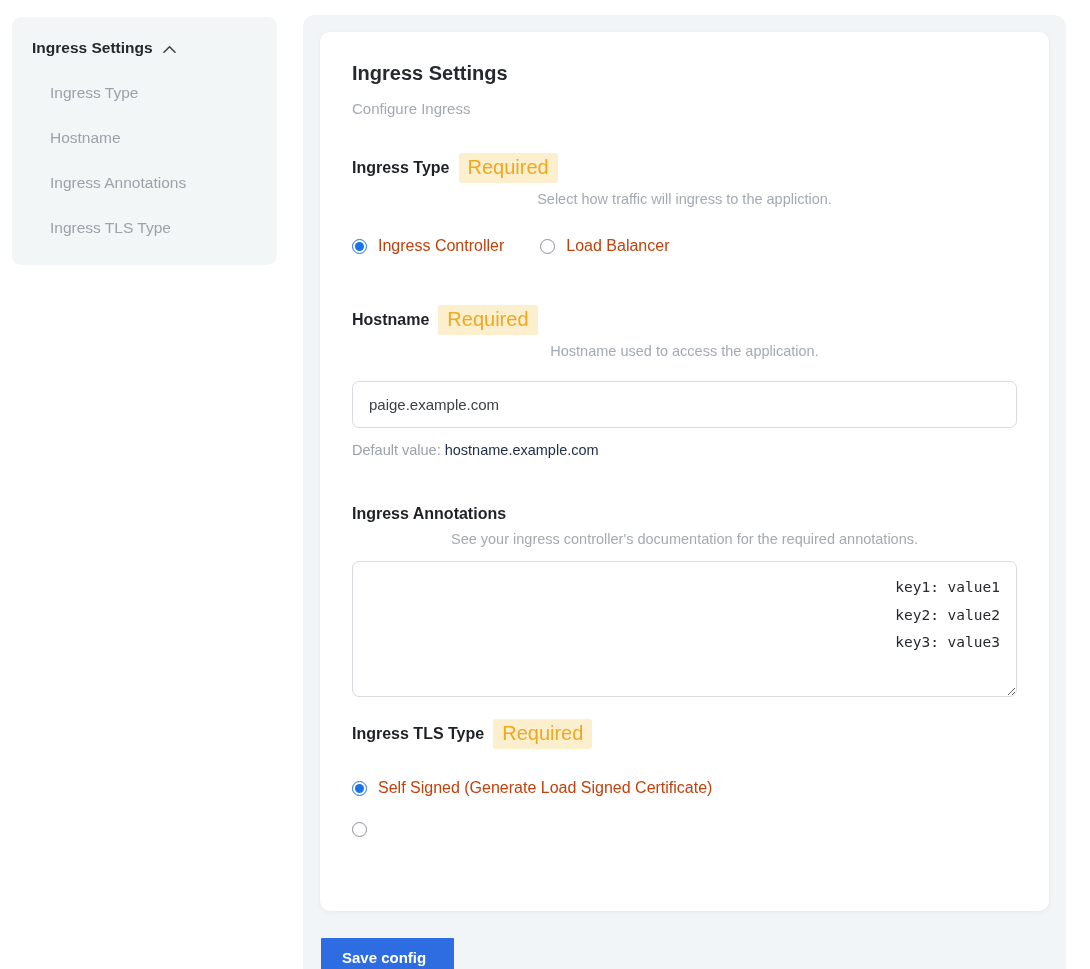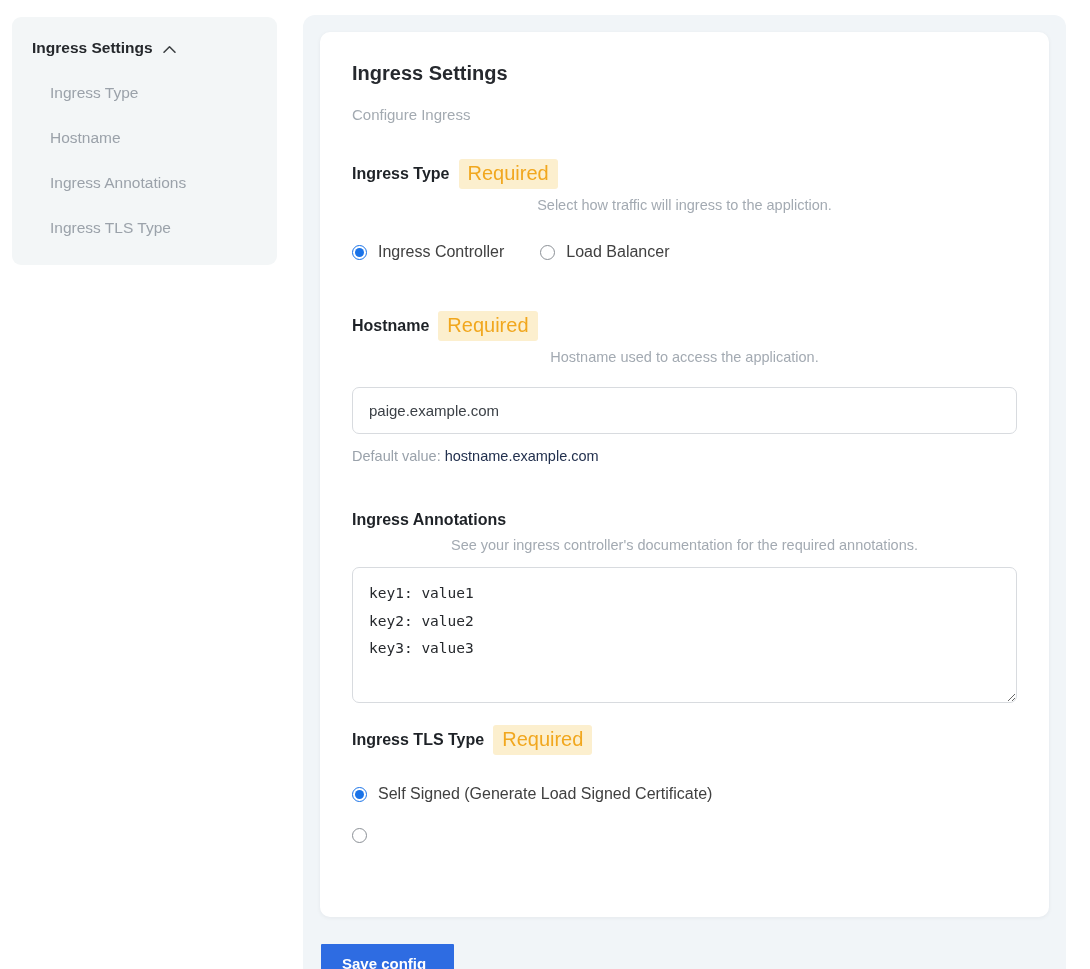--- a/index.html
+++ b/index.html
@@ -55,21 +55,21 @@
     box-shadow: 0 1px 4px rgba(31, 41, 55, 0.06);
     padding: 30px 32px 74px 32px;
   }
   .card-title {
     margin: 0;
     font-size: 20px;
     font-weight: 700;
     color: #26292e;
   }
   .card-subtitle {
-    margin: 21px 0 0 0;
+    margin: 15px 0 0 0;
     font-size: 15px;
     color: #a3aab1;
   }
 
   
   .section-label-row {
     display: flex;
     align-items: center;
   }
   .section-label {
@@ -102,21 +102,21 @@
     margin-top: 30px;
     display: flex;
     align-items: center;
     gap: 36px;
   }
   .radio-option {
     display: flex;
     align-items: center;
     gap: 11px;
     font-size: 16px;
-    color: #404040;
+    color: #c2410c;
     cursor: pointer;
   }
   .radio-circle {
     width: 15px;
     height: 15px;
     border-radius: 50%;
     border: 1px solid #8b9096;
     background: #fff;
     position: relative;
     flex: none;
@@ -164,20 +164,21 @@
     font-family: "DejaVu Sans Mono", "Liberation Mono", monospace;
     font-size: 14.5px;
     line-height: 1.9;
     color: #26292d;
     background: #fff;
     border: 1px solid #d8dbdf;
     border-radius: 7px;
     outline: none;
     resize: both;
     display: block;
+    text-align: right;
   }
 
   
   .save-btn {
     margin: 27px 0 0 1px;
     background: #2e6ce2;
     border: none;
     border-bottom: 3px solid #2356bb;
     border-radius: 1px;
     color: #ffffff;

